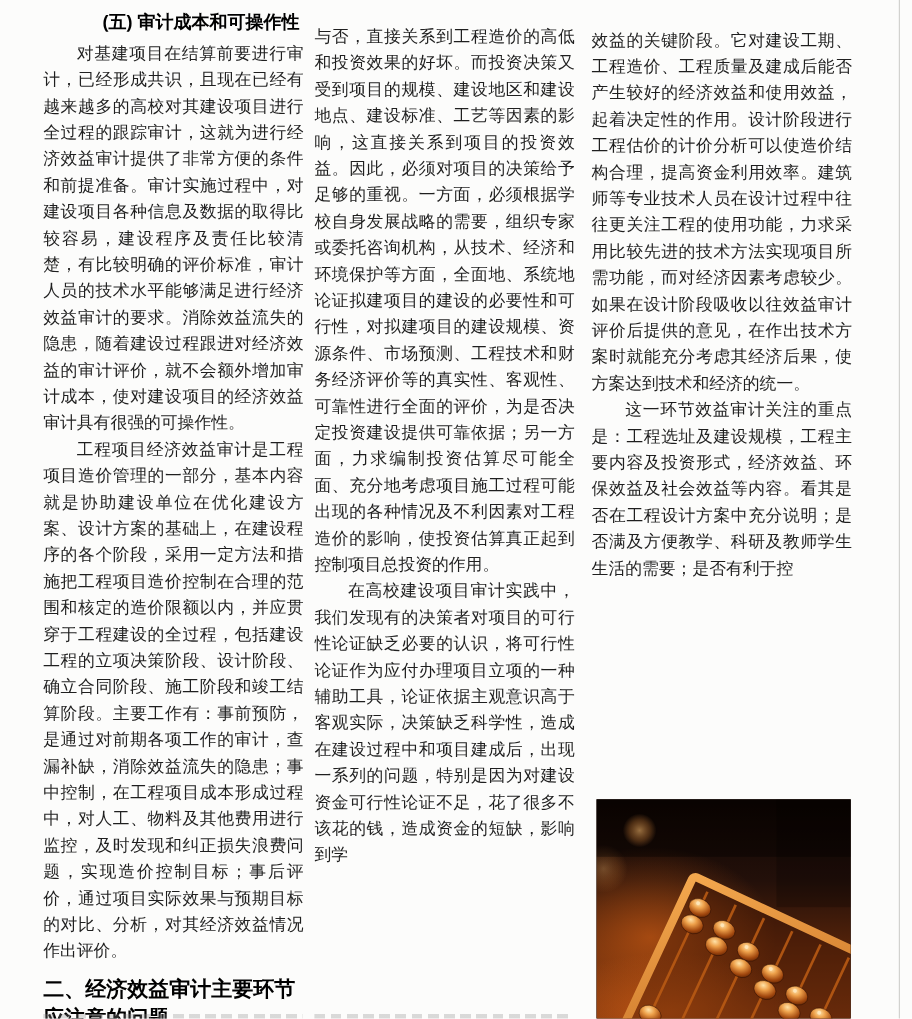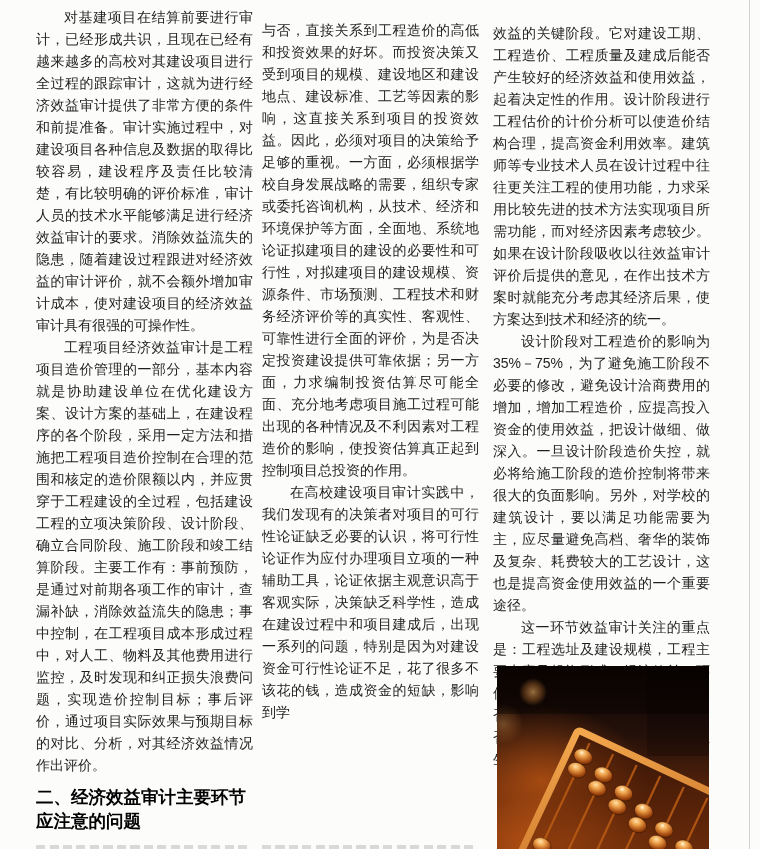--- a/index.html
+++ b/index.html
@@ -50,34 +50,34 @@
   }
   .cut-line.c1 { left:36px; }
   .cut-line.c2 { left:262px; }
 </style>
 </head>
 <body>
 
 <div class="page">
 
   <div class="col col-1">
+    <div class="h-sec5">(五) 审计成本和可操作性</div>
     <p>对基建项目在结算前要进行审计，已经形成共识，且现在已经有越来越多的高校对其建设项目进行全过程的跟踪审计，这就为进行经济效益审计提供了非常方便的条件和前提准备。审计实施过程中，对建设项目各种信息及数据的取得比较容易，建设程序及责任比较清楚，有比较明确的评价标准，审计人员的技术水平能够满足进行经济效益审计的要求。消除效益流失的隐患，随着建设过程跟进对经济效益的审计评价，就不会额外增加审计成本，使对建设项目的经济效益审计具有很强的可操作性。</p>
     <p>工程项目经济效益审计是工程项目造价管理的一部分，基本内容就是协助建设单位在优化建设方案、设计方案的基础上，在建设程序的各个阶段，采用一定方法和措施把工程项目造价控制在合理的范围和核定的造价限额以内，并应贯穿于工程建设的全过程，包括建设工程的立项决策阶段、设计阶段、确立合同阶段、施工阶段和竣工结算阶段。主要工作有：事前预防，是通过对前期各项工作的审计，查漏补缺，消除效益流失的隐患；事中控制，在工程项目成本形成过程中，对人工、物料及其他费用进行监控，及时发现和纠正损失浪费问题，实现造价控制目标；事后评价，通过项目实际效果与预期目标的对比、分析，对其经济效益情况作出评价。</p>
     <div class="h-main">二、经济效益审计主要环节应注意的问题</div>
 
   </div>
 
   <div class="col col-2">
     <p class="no-indent">与否，直接关系到工程造价的高低和投资效果的好坏。而投资决策又受到项目的规模、建设地区和建设地点、建设标准、工艺等因素的影响，这直接关系到项目的投资效益。因此，必须对项目的决策给予足够的重视。一方面，必须根据学校自身发展战略的需要，组织专家或委托咨询机构，从技术、经济和环境保护等方面，全面地、系统地论证拟建项目的建设的必要性和可行性，对拟建项目的建设规模、资源条件、市场预测、工程技术和财务经济评价等的真实性、客观性、可靠性进行全面的评价，为是否决定投资建设提供可靠依据；另一方面，力求编制投资估算尽可能全面、充分地考虑项目施工过程可能出现的各种情况及不利因素对工程造价的影响，使投资估算真正起到控制项目总投资的作用。</p>
     <p>在高校建设项目审计实践中，我们发现有的决策者对项目的可行性论证缺乏必要的认识，将可行性论证作为应付办理项目立项的一种辅助工具，论证依据主观意识高于客观实际，决策缺乏科学性，造成在建设过程中和项目建成后，出现一系列的问题，特别是因为对建设资金可行性论证不足，花了很多不该花的钱，造成资金的短缺，影响到学</p>
   </div>
 
   <div class="col col-3">
     <p class="no-indent">效益的关键阶段。它对建设工期、工程造价、工程质量及建成后能否产生较好的经济效益和使用效益，起着决定性的作用。设计阶段进行工程估价的计价分析可以使造价结构合理，提高资金利用效率。建筑师等专业技术人员在设计过程中往往更关注工程的使用功能，力求采用比较先进的技术方法实现项目所需功能，而对经济因素考虑较少。如果在设计阶段吸收以往效益审计评价后提供的意见，在作出技术方案时就能充分考虑其经济后果，使方案达到技术和经济的统一。</p>
-    <p>设计阶段对工程造价的影响为35%－75%，为了避免施工阶段不必要的修改，避免设计洽商费用的增加，增加工程造价，应提高投入资金的使用效益，把设计做细、做深入。一旦设计阶段造价失控，就必将给施工阶段的造价控制将带来很大的负面影响。另外，对学校的建筑设计，要以满足功能需要为主，应尽量避免高档、奢华的装饰及复杂、耗费较大的工艺设计，这也是提高资金使用效益的一个重要途径。</p>
     <p>这一环节效益审计关注的重点是：工程选址及建设规模，工程主要内容及投资形式，经济效益、环保效益及社会效益等内容。看其是否在工程设计方案中充分说明；是否满及方便教学、科研及教师学生生活的需要；是否有利于控</p>
   </div>
 
   <div class="photo">
     <svg width="212" height="200" viewBox="0 0 212 200" xmlns="http://www.w3.org/2000/svg">
       <defs>
         <linearGradient id="bg" x1="0" y1="0" x2="0" y2="1">
           <stop offset="0" stop-color="#0e0502"></stop>
           <stop offset="0.34" stop-color="#23100a"></stop>
           <stop offset="0.62" stop-color="#55230a"></stop>

